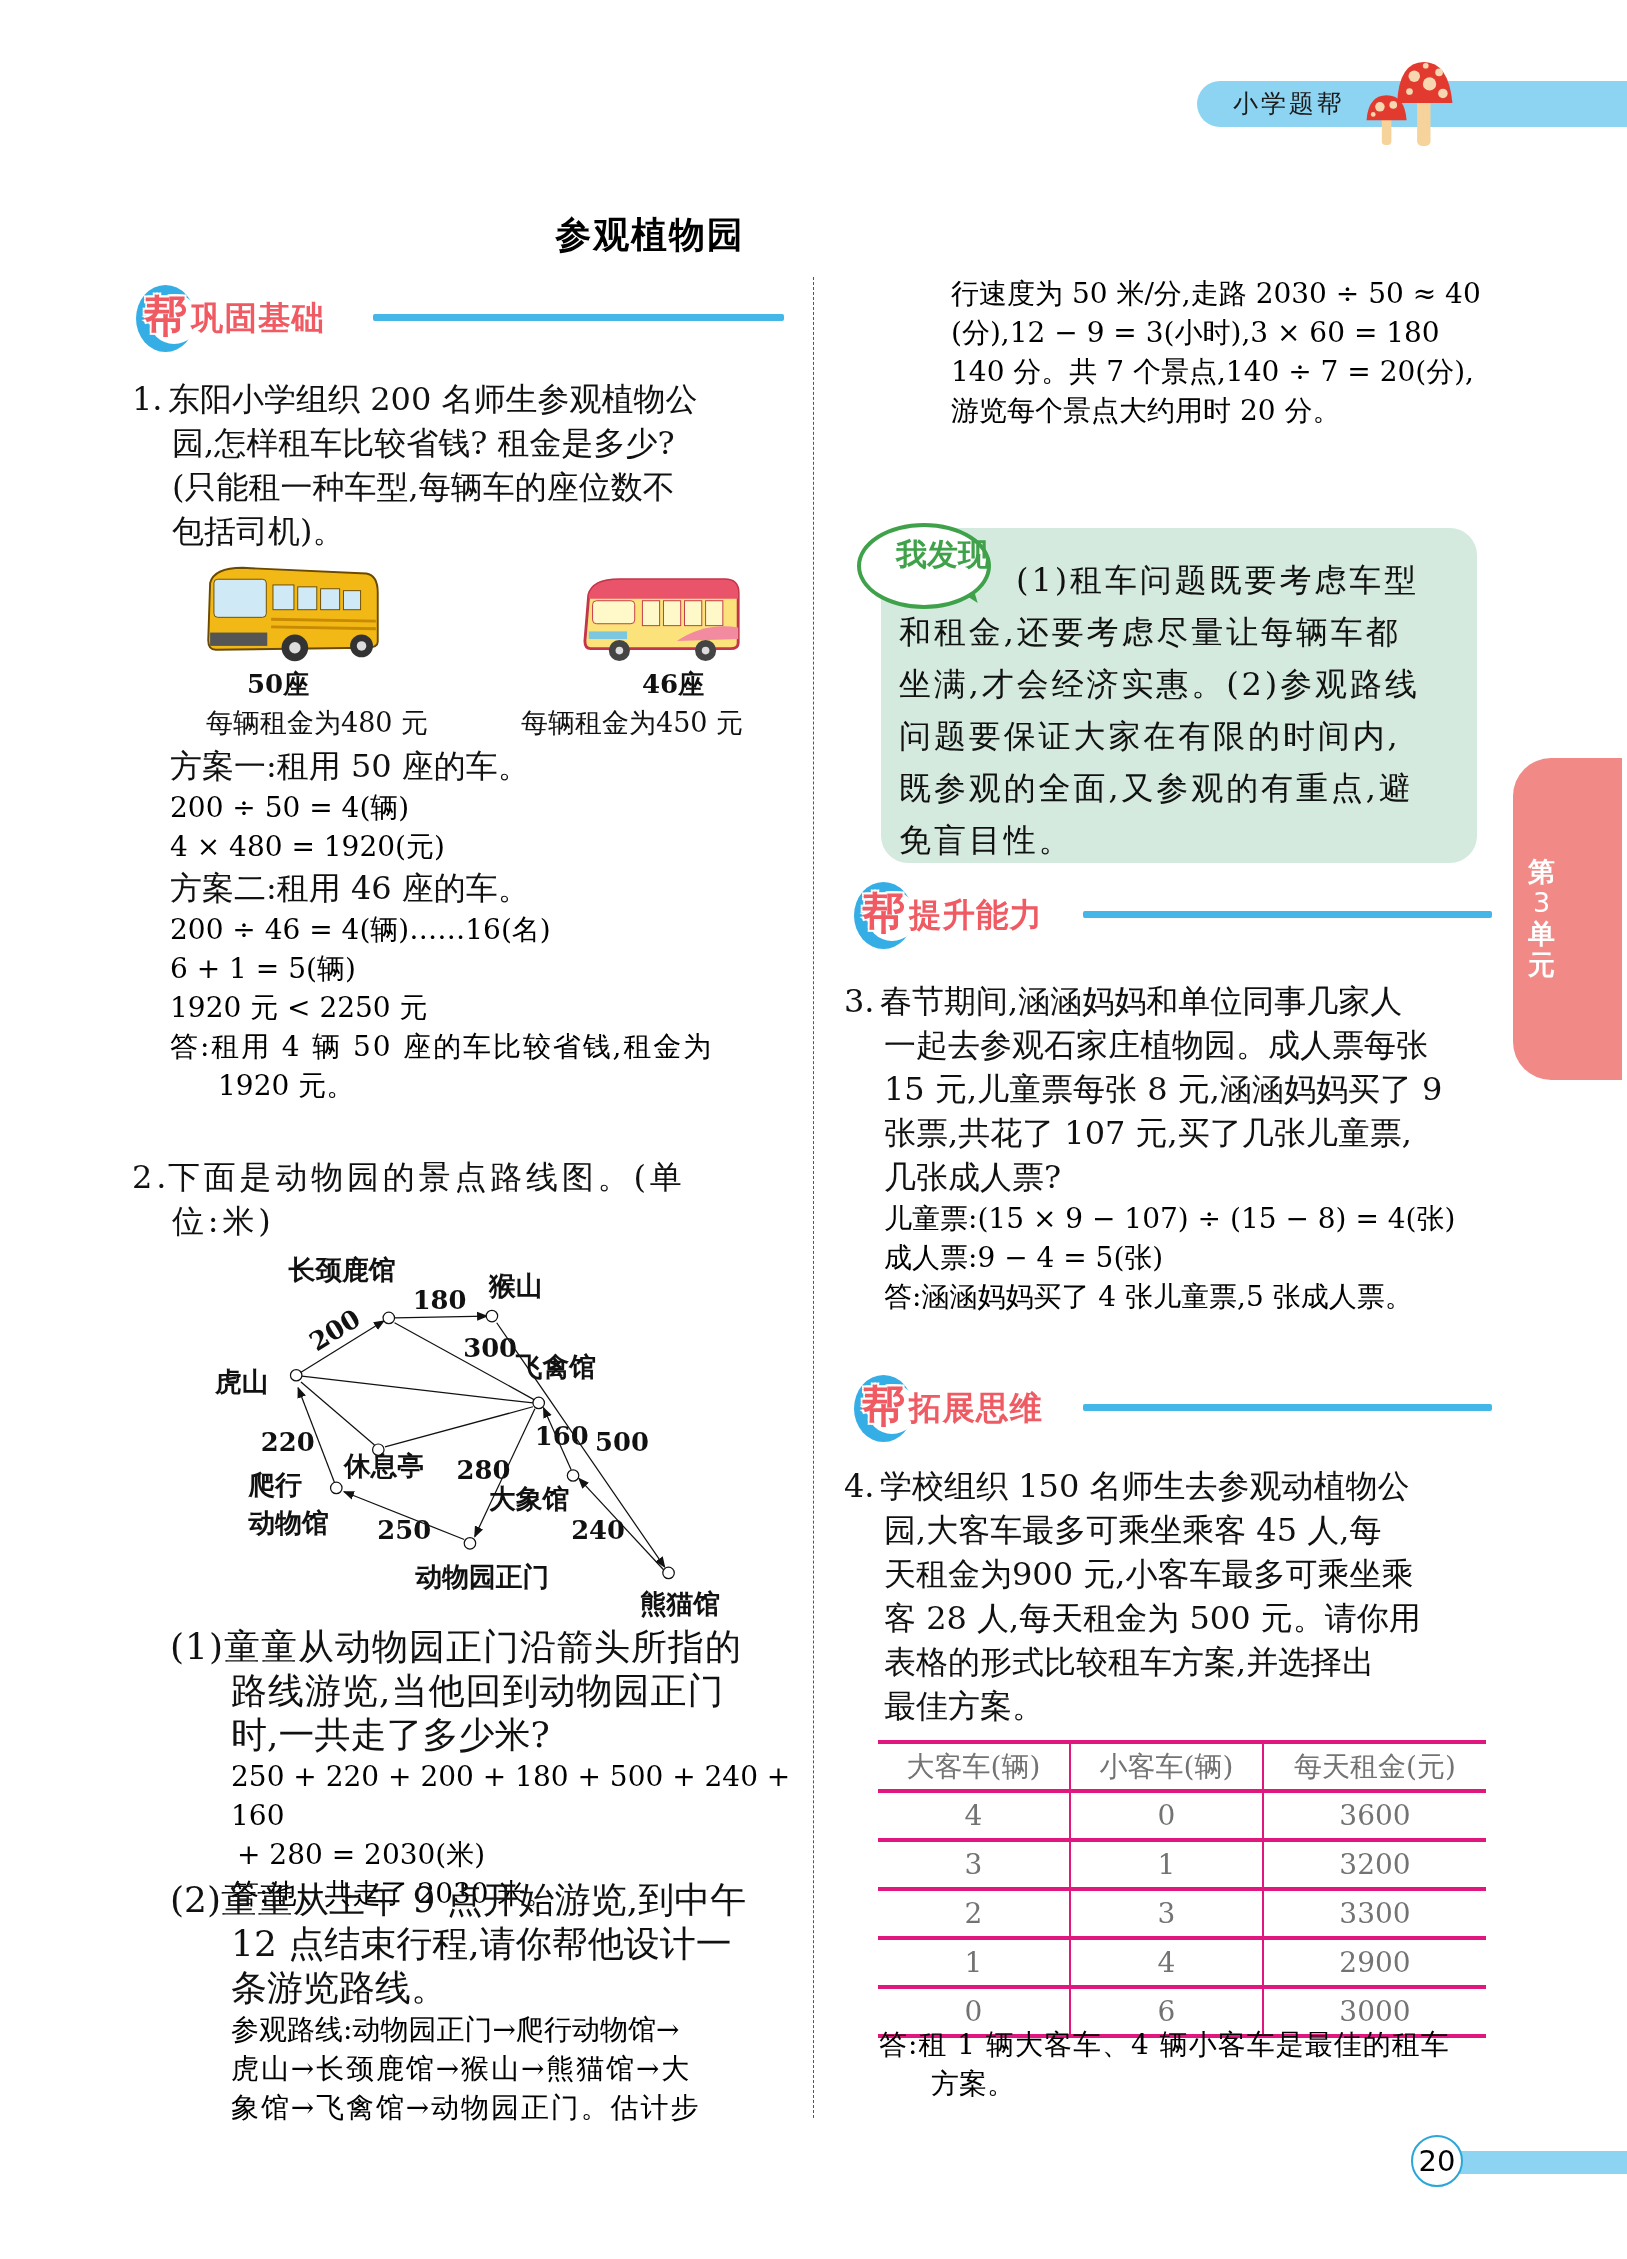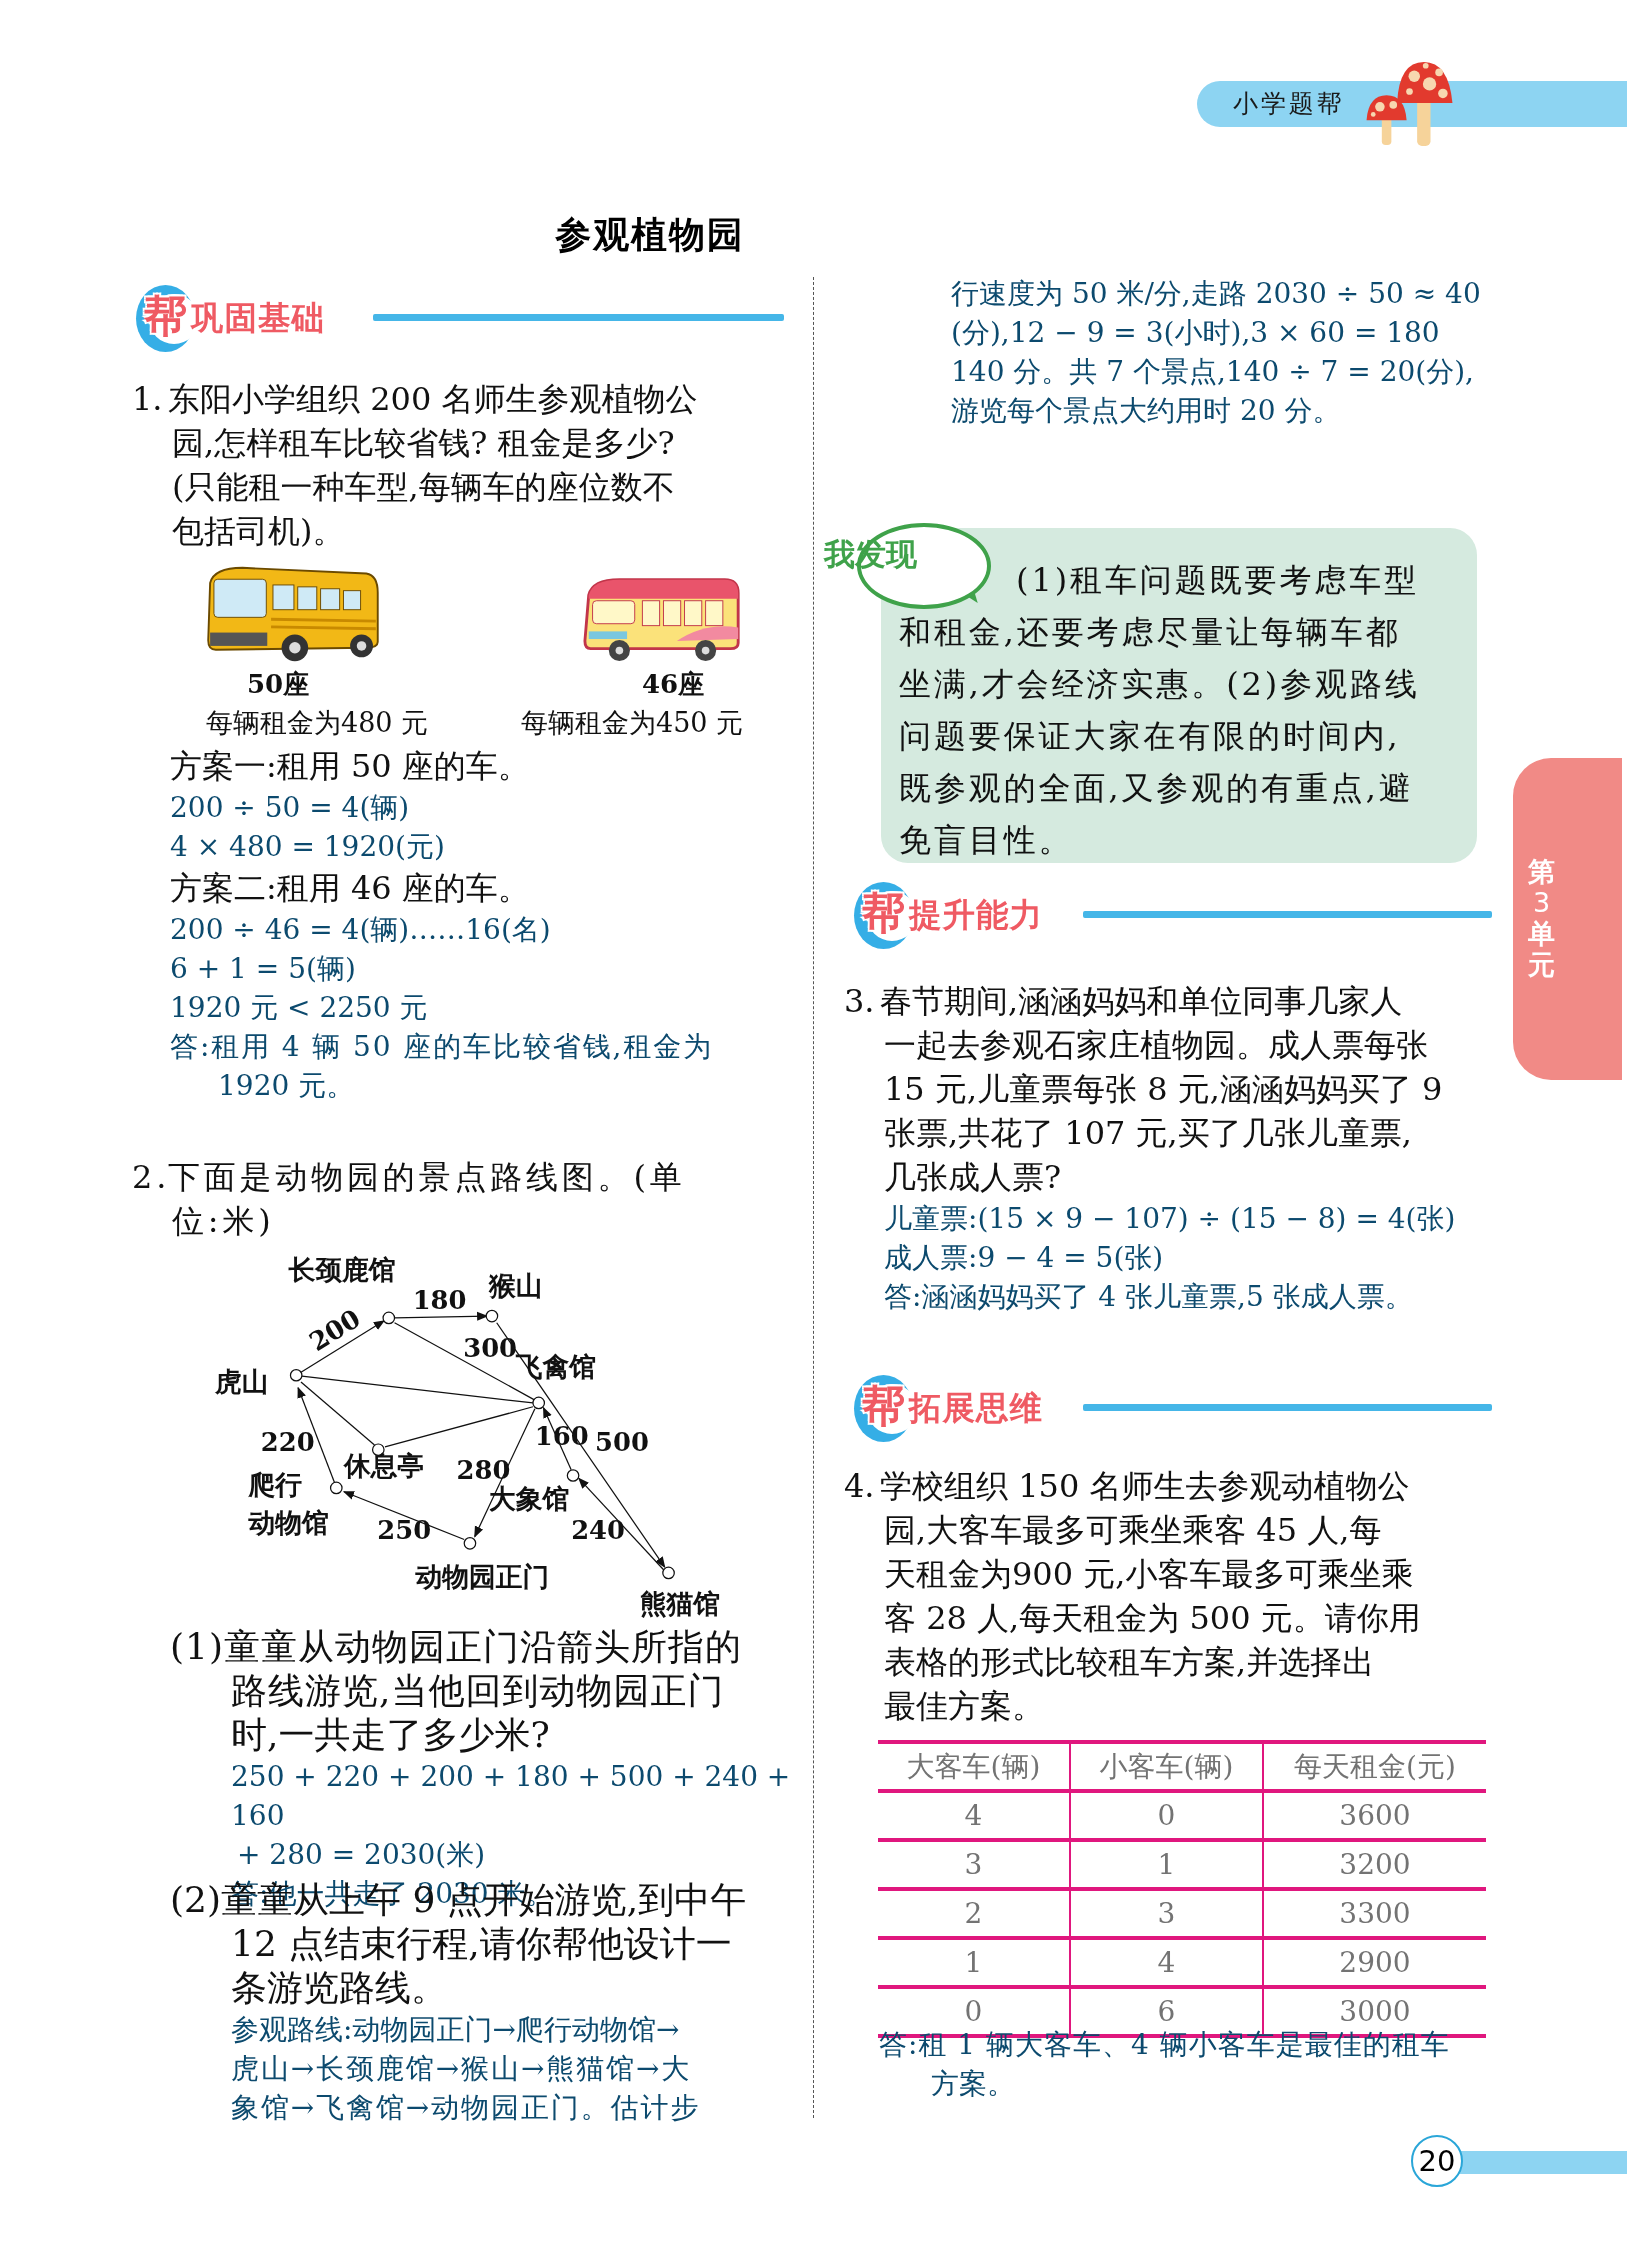--- a/index.html
+++ b/index.html
@@ -19,31 +19,31 @@
   .sec .ring{position:absolute;left:0;top:5.7px;width:59px;height:67px;border-radius:50%;
        background:#35aee6;}
   .sec .ring:after{content:"";position:absolute;left:13.4px;top:9.6px;width:50px;height:50px;border-radius:50%;background:#fff;}
   .sec .bang{position:absolute;left:7.6px;top:9.6px;font-family:"DejaVu Sans",sans-serif;font-weight:bold;
        font-size:44px;line-height:54px;color:#ef5a63;z-index:2;text-shadow:1.9px 1.9px 0 #fff,-1.9px -1.9px 0 #fff,1.9px -1.9px 0 #fff,-1.9px 1.9px 0 #fff;}
   .sec .name{position:absolute;left:55px;top:19px;font-family:"DejaVu Sans",sans-serif;font-weight:bold;
        font-size:32.5px;line-height:40px;color:#ef5a63;z-index:2;letter-spacing:1px;text-shadow:1.9px 1.9px 0 #fff,-1px -1px 0 #fff;}
   .sec .rule{position:absolute;top:35px;height:6.7px;background:#45b6e8;border-radius:1.9px;}
   
   .q{font-size:32px;line-height:44px;color:#111;}
-  .a{font-size:28px;line-height:39px;color:#0c4a6e;}
+  .a{font-size:28px;line-height:39px;color:#000000;}
   .num{display:inline-block;width:36px;}
   .indent{padding-left:40px;}
   .sub{font-size:36px;line-height:44px;color:#111;}
   .caption-b{font-family:"DejaVu Serif",serif;font-weight:bold;font-size:26px;color:#111;}
   .caption{font-size:27px;color:#111;}
   
   .find-box{left:881px;top:528px;width:596px;height:335px;background:#d5eadf;border-radius:27px;}
   .find-bubble{left:857px;top:523px;width:126px;height:78px;border:4.8px solid #3fa24a;border-radius:50%;background:#fff;}
   .find-tail{left:956px;top:578px;width:0;height:0;border-left:15.3px solid transparent;border-right:7.6px solid transparent;border-top:29px solid #3fa24a;transform:rotate(-30deg);}
-  .find-label{left:824px;top:534px;font-family:Liberation Sans, sans-serif;font-weight:bold;font-size:31px;color:#3fa24a;line-height:42px;}
+  .find-label{left:896px;top:534px;font-family:Liberation Sans, sans-serif;font-weight:bold;font-size:31px;color:#3fa24a;line-height:42px;}
   .find-text{left:899px;top:554px;width:574px;font-size:32px;line-height:52px;color:#111;letter-spacing:2.9px;}
   
   .unit-tab{left:1513px;top:758px;width:109px;height:322px;background:#f18a86;border-radius:38px 0 0 38px;}
   .unit-text{left:1513px;top:856px;width:57px;text-align:center;font-family:"DejaVu Sans",sans-serif;font-weight:bold;
        font-size:27px;line-height:31px;color:#fff;}
   
   table.rent{border-collapse:collapse;font-size:28px;color:#737373;}
   table.rent td, table.rent th{border-left:2.9px solid #e0177e;text-align:center;height:45px;font-weight:normal;padding:0;}
   table.rent td:first-child, table.rent th:first-child{border-left:none;}
   table.rent tr{border-top:4.8px solid #e0177e;}

